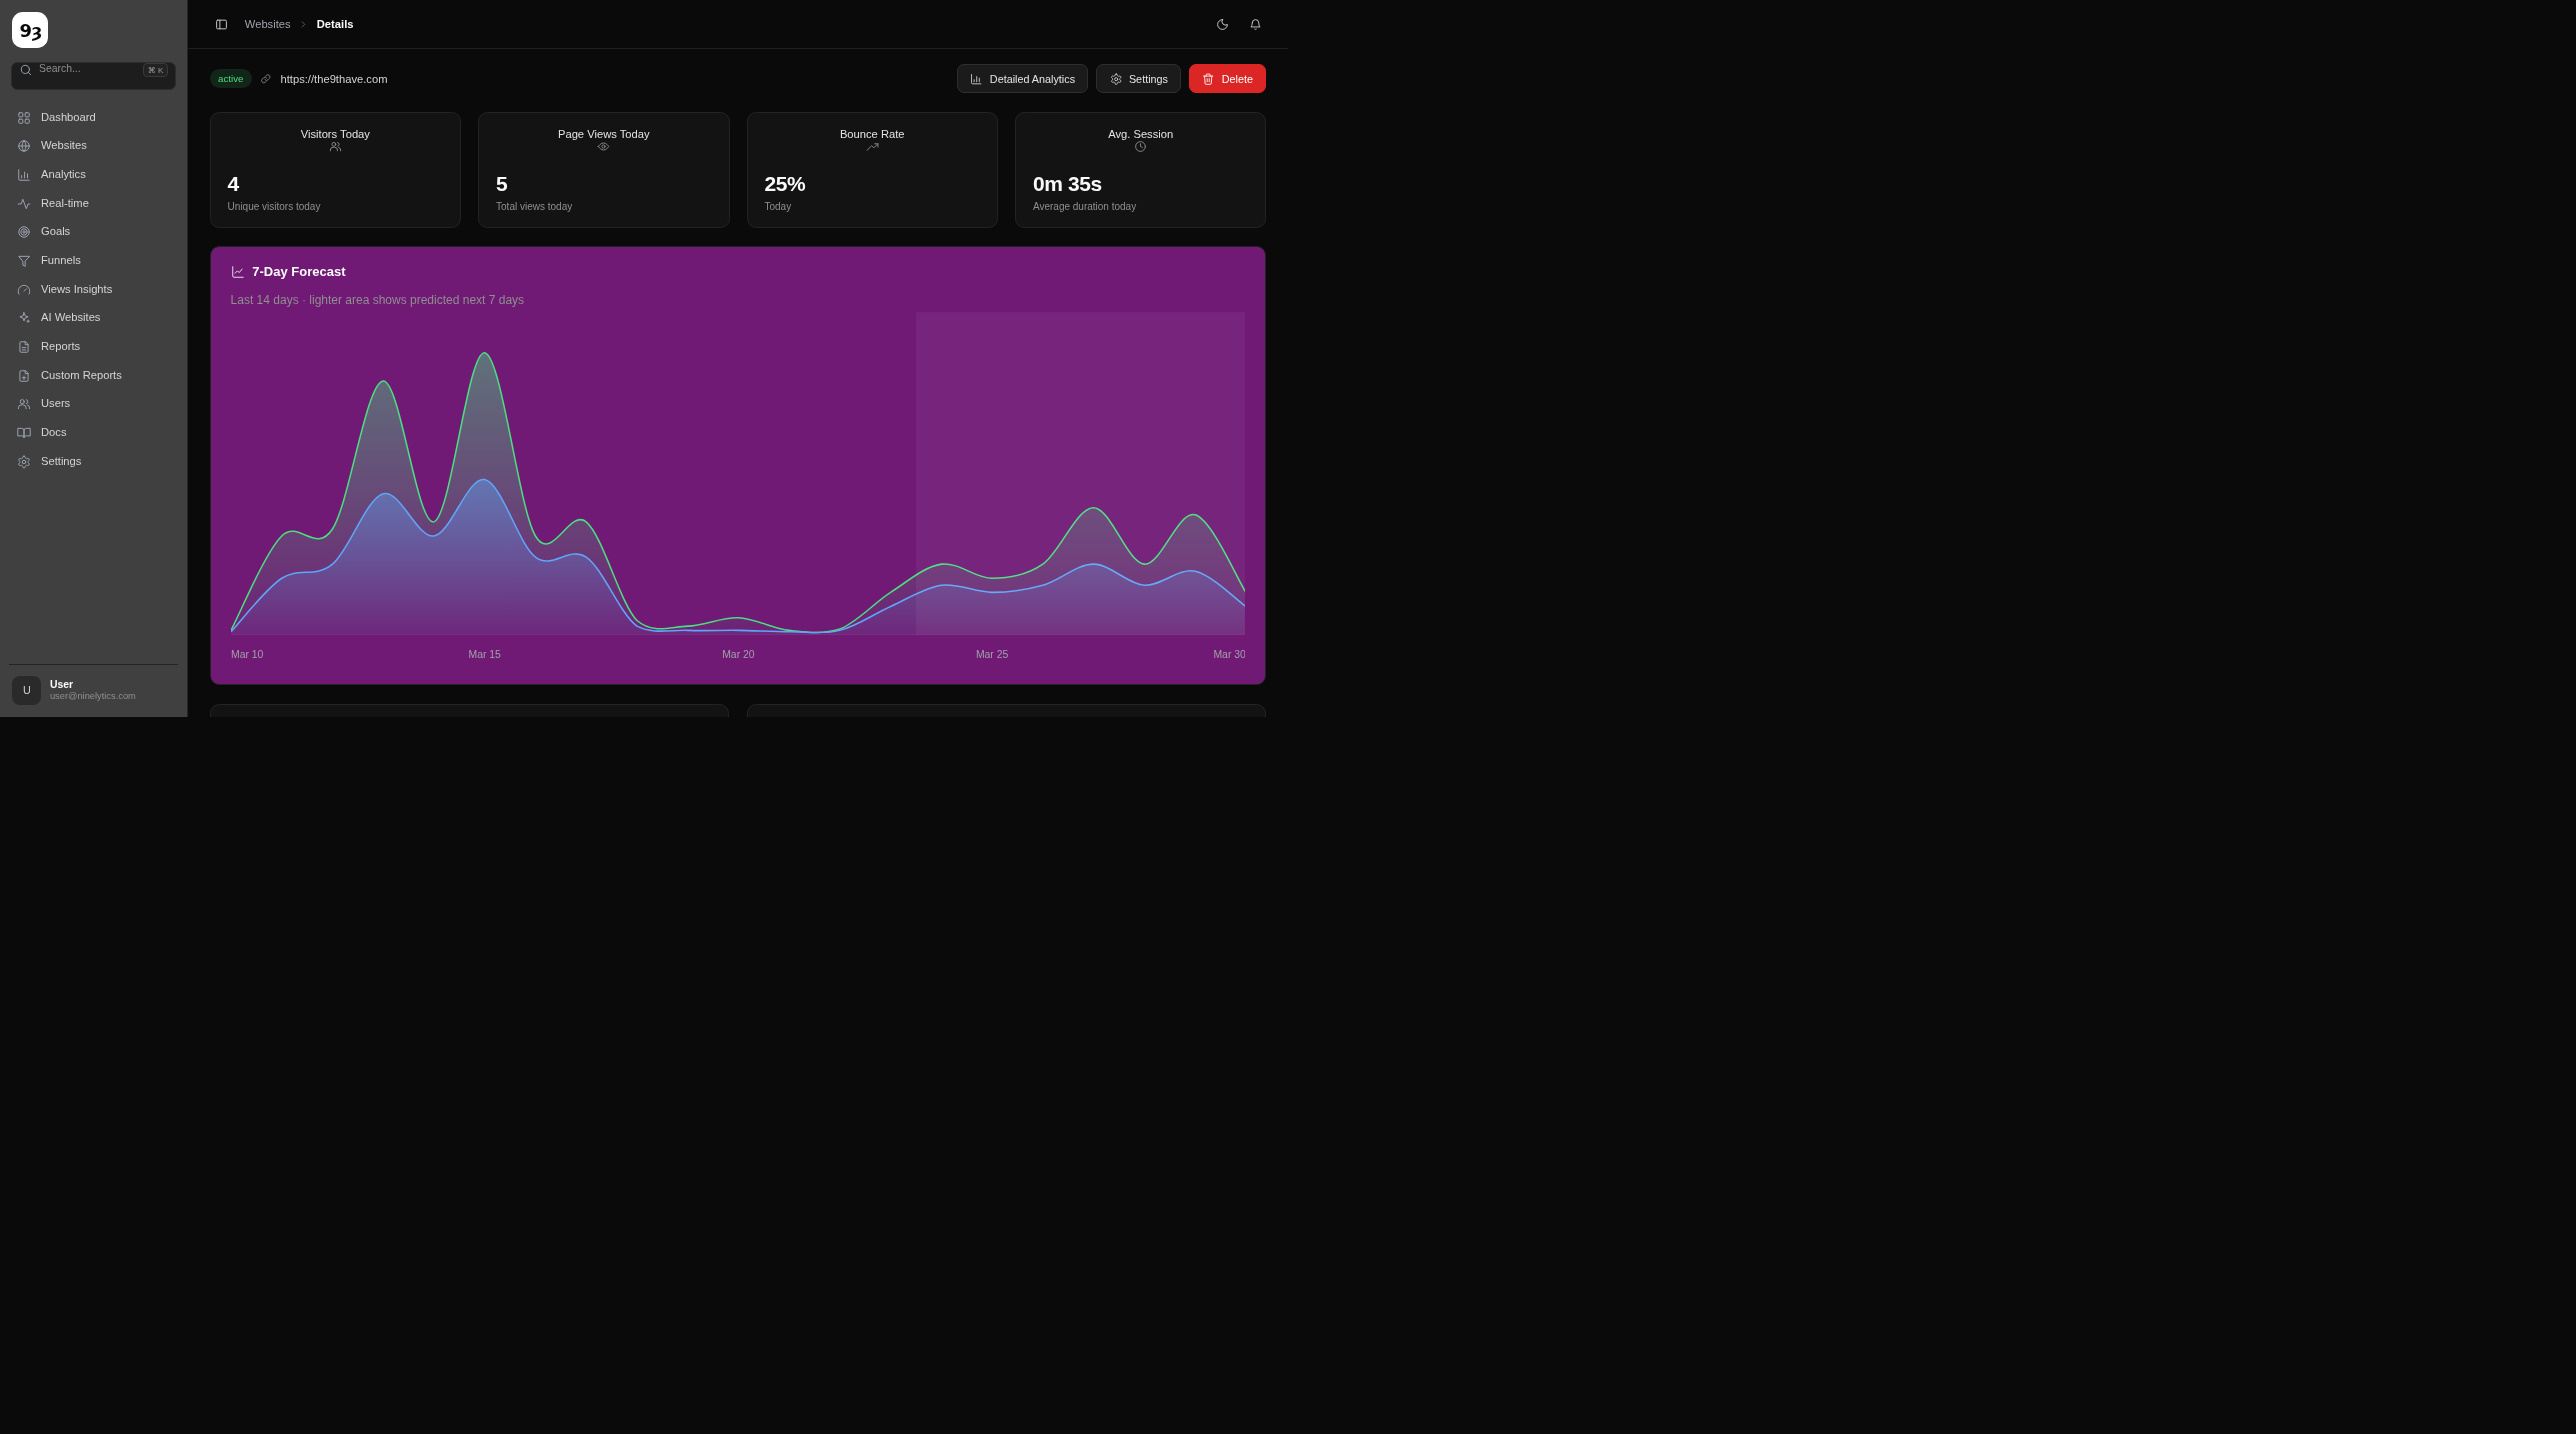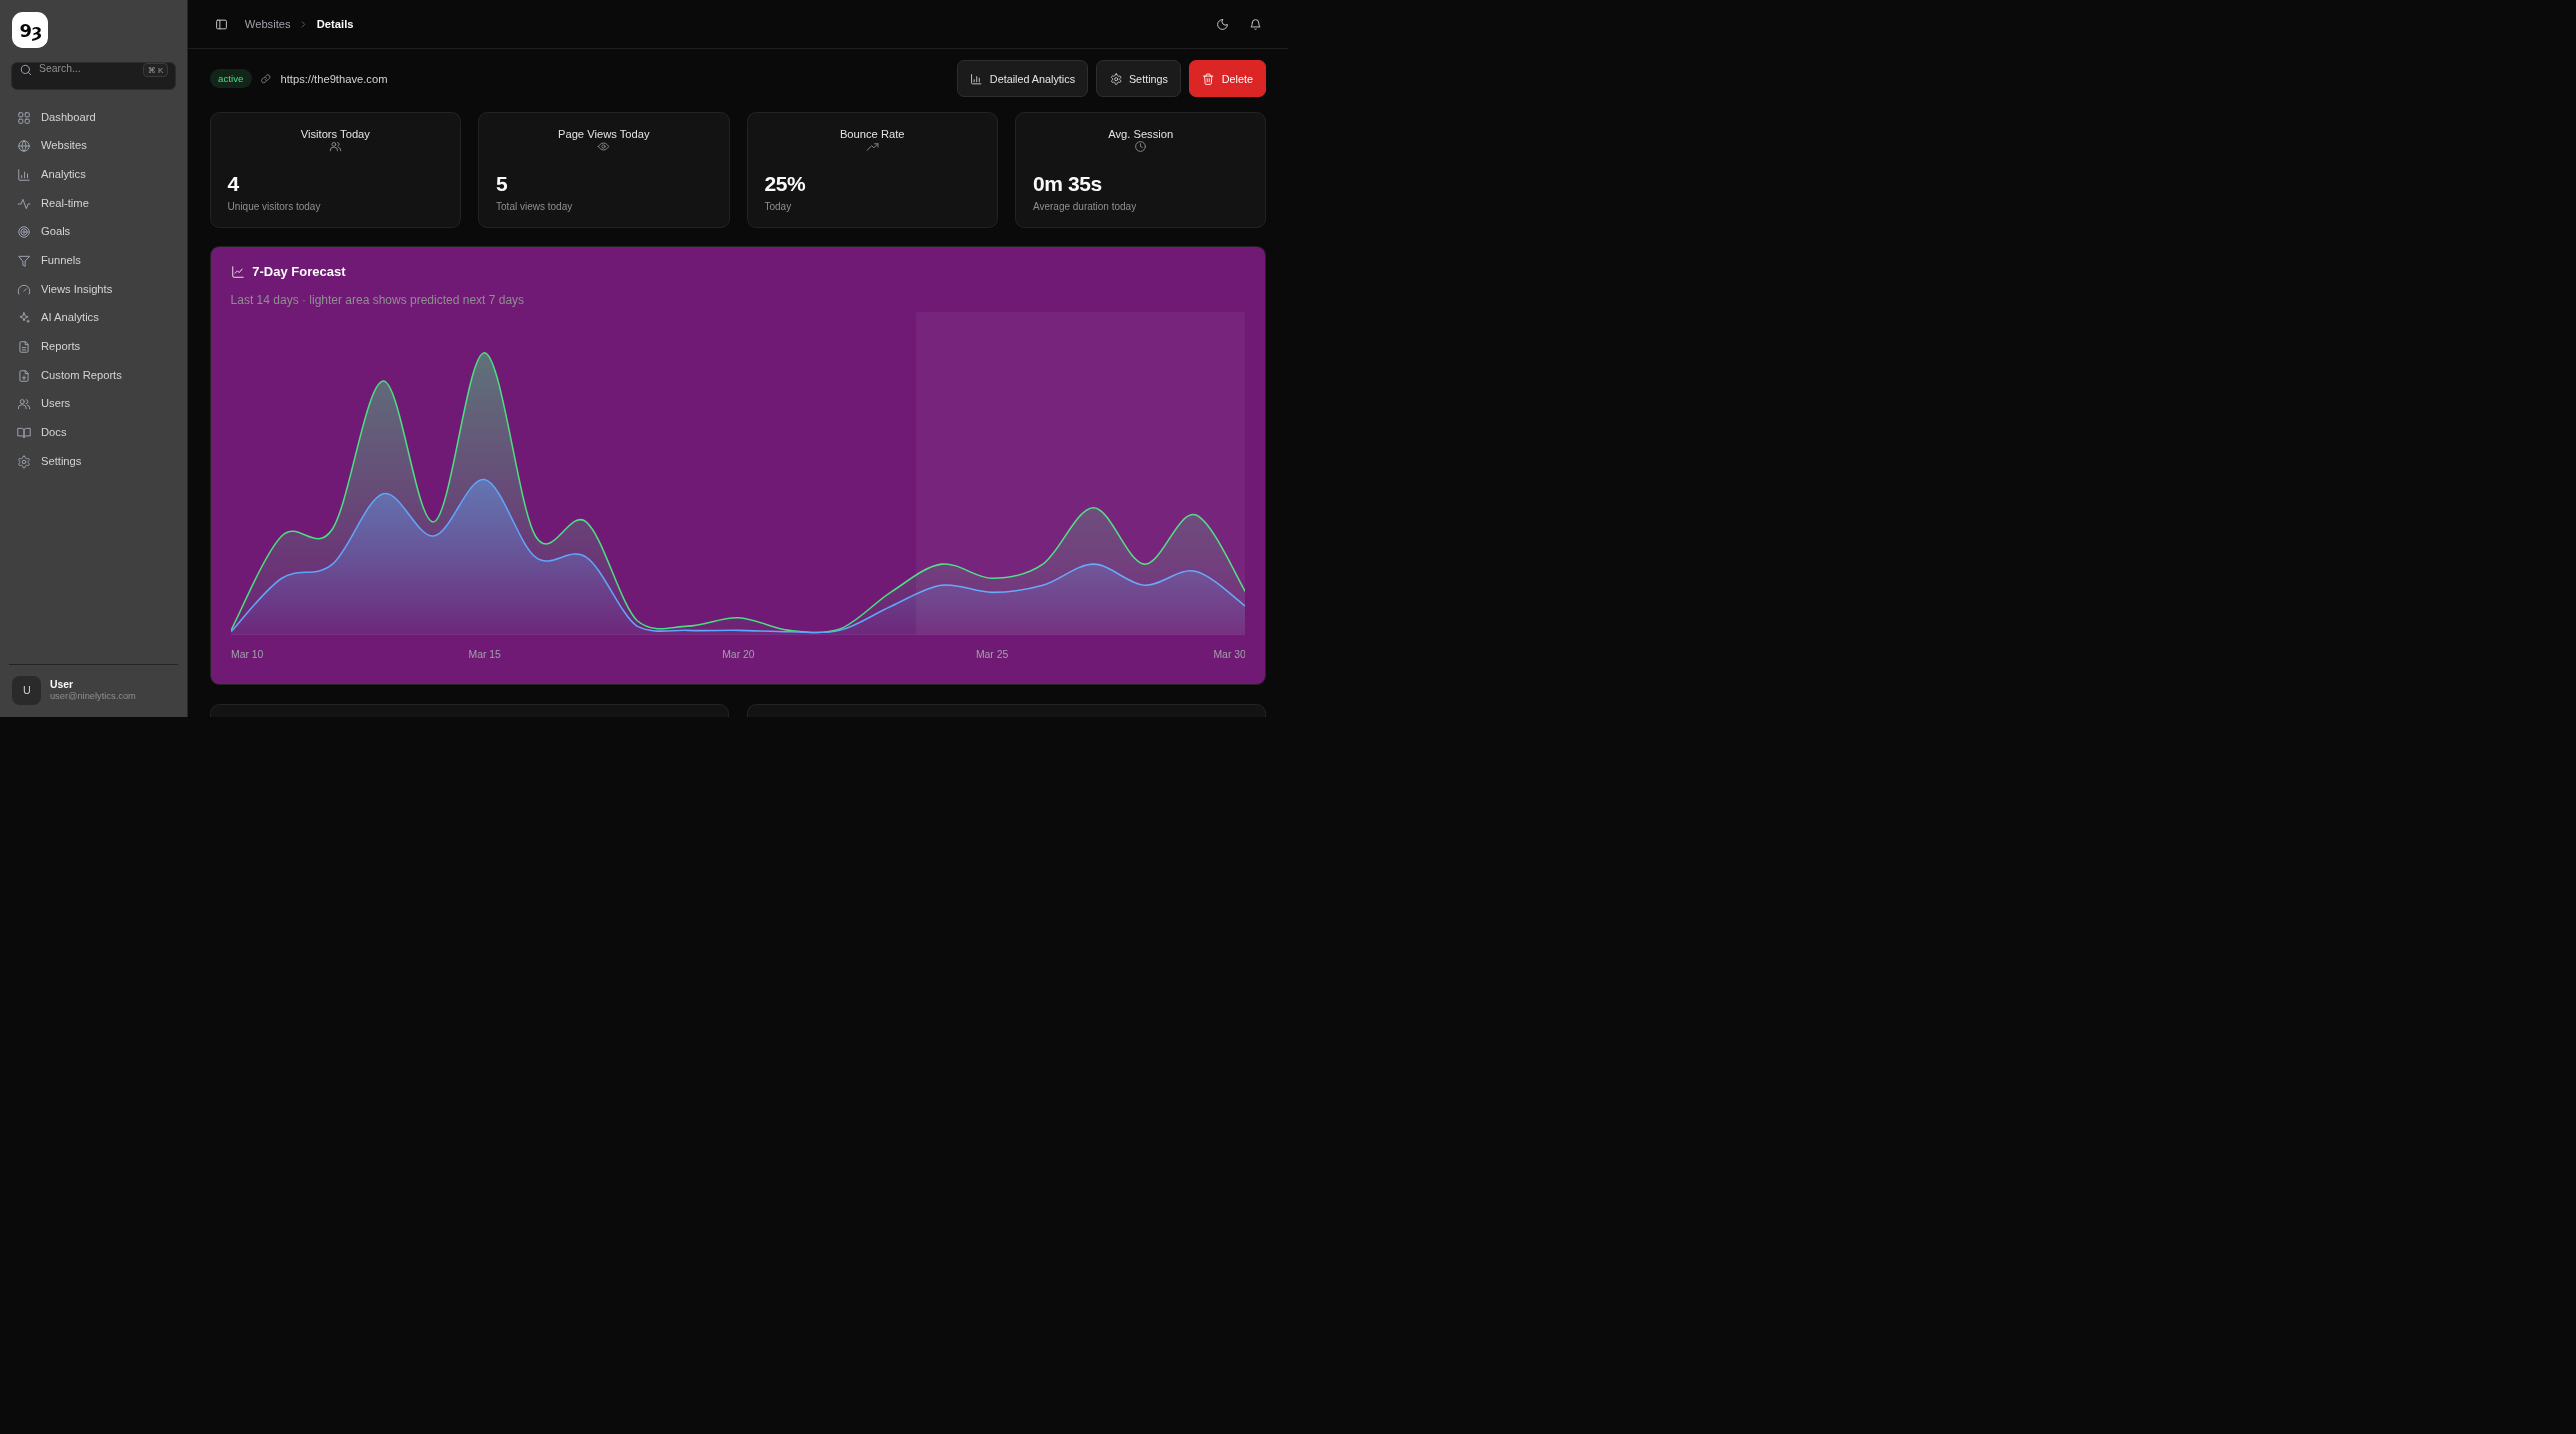--- a/index.html
+++ b/index.html
@@ -76,21 +76,21 @@
 
   .site-row { display:flex; align-items:center; gap:8.5px; margin-bottom:18.5px; height:29px; }
   .badge {
     background:rgba(74,222,128,0.13); color:#4ade80; font-size:9.7px;
     padding:3.1px 8.5px; border-radius:771px; line-height:1.3;
   }
   .url { color:#d4d4d4; font-size:11.2px; }
   .site-row .link-wrap { display:inline-flex; width:11.6px; height:11.6px; color:#8f8f8f; }
   .site-actions { margin-left:auto; display:flex; gap:7.7px; }
   .btn {
-    display:inline-flex; align-items:center; gap:7px; height:37px; padding:0 12.4px;
+    display:inline-flex; align-items:center; gap:7px; height:29px; padding:0 12.4px;
     border-radius:7px; background:#1b1b1b; border:0.8px solid #2e2e2e;
     color:#e5e5e5; font-size:10.8px; cursor:pointer; font-family:inherit;
   }
   .btn .i { width:12.4px; height:12.4px; color:#d4d4d4; }
   .btn-danger { background:#dc2626; border-color:#dc2626; color:#ffffff; }
   .btn-danger .i { color:#ffffff; }
 
   .stats-row { display:grid; grid-template-columns:repeat(4,1fr); gap:17px; margin-bottom:18.5px; }
   .stat-card {
     background:#131313; border:0.8px solid #232323; border-radius:9.3px;
@@ -208,21 +208,21 @@
         <span class="lbl">Views Insights</span>
       </a>
       <a class="nav-item">
         <span class="i">
             <svg viewBox="0 0 24 24" fill="none" stroke="currentColor" stroke-width="1.7" stroke-linecap="round" stroke-linejoin="round">
               <path d="M12 3l1.9 5.1L19 10l-5.1 1.9L12 17l-1.9-5.1L5 10l5.1-1.9z"></path>
               <path d="M19 15.5v4"></path>
               <path d="M21 17.5h-4"></path>
             </svg>
           </span>
-        <span class="lbl">AI Analytics</span>
+        <span class="lbl">AI Websites</span>
       </a>
       <a class="nav-item">
         <span class="i">
             <svg viewBox="0 0 24 24" fill="none" stroke="currentColor" stroke-width="1.7" stroke-linecap="round" stroke-linejoin="round">
               <path d="M14 3H7a2 2 0 0 0-2 2v14a2 2 0 0 0 2 2h10a2 2 0 0 0 2-2V8z"></path>
               <path d="M14 3v5h5"></path>
               <path d="M9 13h6"></path>
               <path d="M9 17h6"></path>
             </svg>
           </span>

